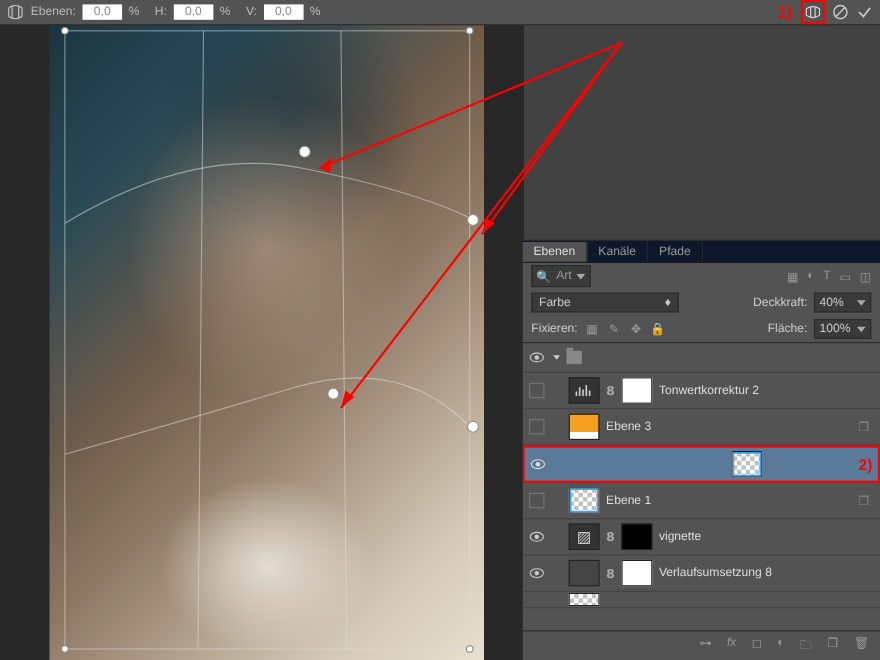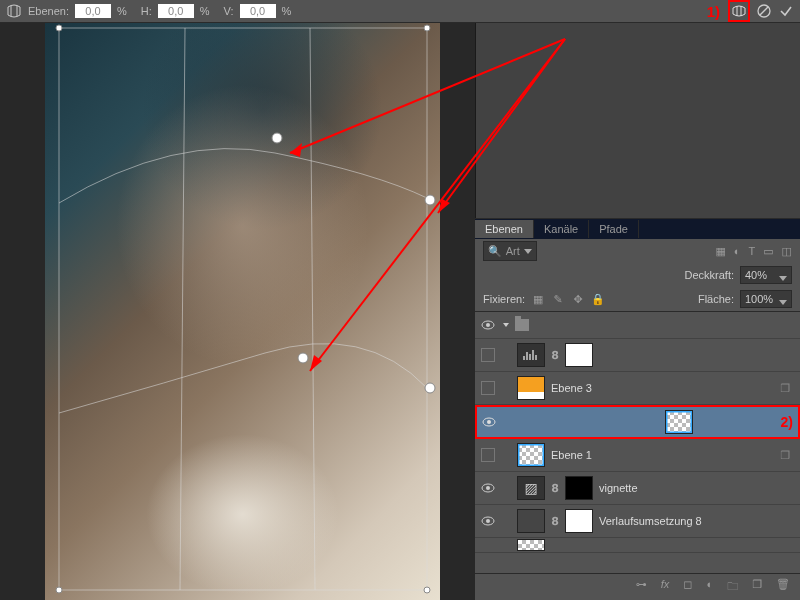--- a/index.html
+++ b/index.html
@@ -28,21 +28,21 @@
   .panels{flex:1;display:flex;flex-direction:column;background:#282828}
   .preview{height:195px;border-left:1px solid #1a1a1a;background:#424242}
   .layers-panel{flex:1;background:#535353;display:flex;flex-direction:column;border-top:1px solid #2a2a2a}
   .tabs{display:flex;background:#0f172a;height:20px;align-items:center}
   .tab{padding:3px 10px;color:#999;border-right:1px solid #2a2a2a;cursor:pointer}
   .tab.active{background:#535353;color:#ddd}
   .row{display:flex;align-items:center;height:24px;padding:0 8px;gap:6px}
   .search{background:#3a3a3a;border:1px solid #2a2a2a;height:18px;display:flex;align-items:center;gap:4px;padding:0 4px;color:#999}
   .icons-right{margin-left:auto;display:flex;gap:8px;color:#999}
   .sel{background:#3a3a3a;border:1px solid #2a2a2a;padding:2px 6px;min-width:120px;display:flex;justify-content:space-between;align-items:center}
-  .small-sel{background:#3a3a3a;border:1px solid #2a2a2a;padding:2px 4px;min-width:42px;display:flex;justify-content:space-between;align-items:flex-end}
+  .small-sel{background:#3a3a3a;border:1px solid #2a2a2a;padding:2px 4px;min-width:42px;display:flex;justify-content:space-between;align-items:center}
   .tri{width:0;height:0;border-left:4px solid transparent;border-right:4px solid transparent;border-top:5px solid #aaa}
   .layers-list{flex:1;overflow:hidden;border-top:1px solid #2a2a2a}
   .layer{display:flex;align-items:center;height:32px;border-bottom:1px solid #424242;padding:0 6px;gap:6px}
   .layer.group{height:26px}
   .layer.sel{background:#5a7a9a}
   .layer.hl{outline:2px solid red;outline-offset:-2px}
   .eye{width:14px;height:14px}
   .eye svg{width:14px;height:14px;display:block}
   .chk{width:12px;height:12px;border:1px solid #777}
   .toggle{width:0;height:0;border-left:3px solid transparent;border-right:3px solid transparent;border-top:4px solid #ccc;margin-left:2px}
@@ -156,20 +156,24 @@
         <div class="icons-right">
           <span>▦</span>
           <span>◐</span>
           <span>T</span>
           <span>▭</span>
           <span>◫</span>
         </div>
       </div>
 
       <div class="row">
+        <div class="sel">
+          <span>Farbe</span>
+          <span>♦</span>
+        </div>
         <span style="margin-left:auto">Deckkraft:</span>
         <div class="small-sel">
           <span>40%</span>
             <span class="tri"></span>
         </div>
       </div>
 
       <div class="row">
         <span>Fixieren:</span>
         <div class="lock-icons">
@@ -201,20 +205,21 @@
         <div class="layer">
           <span class="chk"></span>
           <span style="width:10px"></span>
           <span class="thumb adj">
             <svg width="18" height="14" viewBox="0 0 18 14">
                 <path d="M2 12 L2 8 M5 12 L5 4 M8 12 L8 6 M11 12 L11 2 M14 12 L14 7" stroke="#ccc" stroke-width="1.5"></path>
               </svg>
           </span>
           <span class="link">𝟴</span>
           <span class="thumb"></span>
+          <span class="lname">Tonwertkorrektur 2</span>
         </div>
 
         <div class="layer">
           <span class="chk"></span>
           <span style="width:10px"></span>
           <span class="thumb orange"></span>
           <span class="lname">Ebene 3</span>
           <span class="rcopy">❐</span>
         </div>
 

